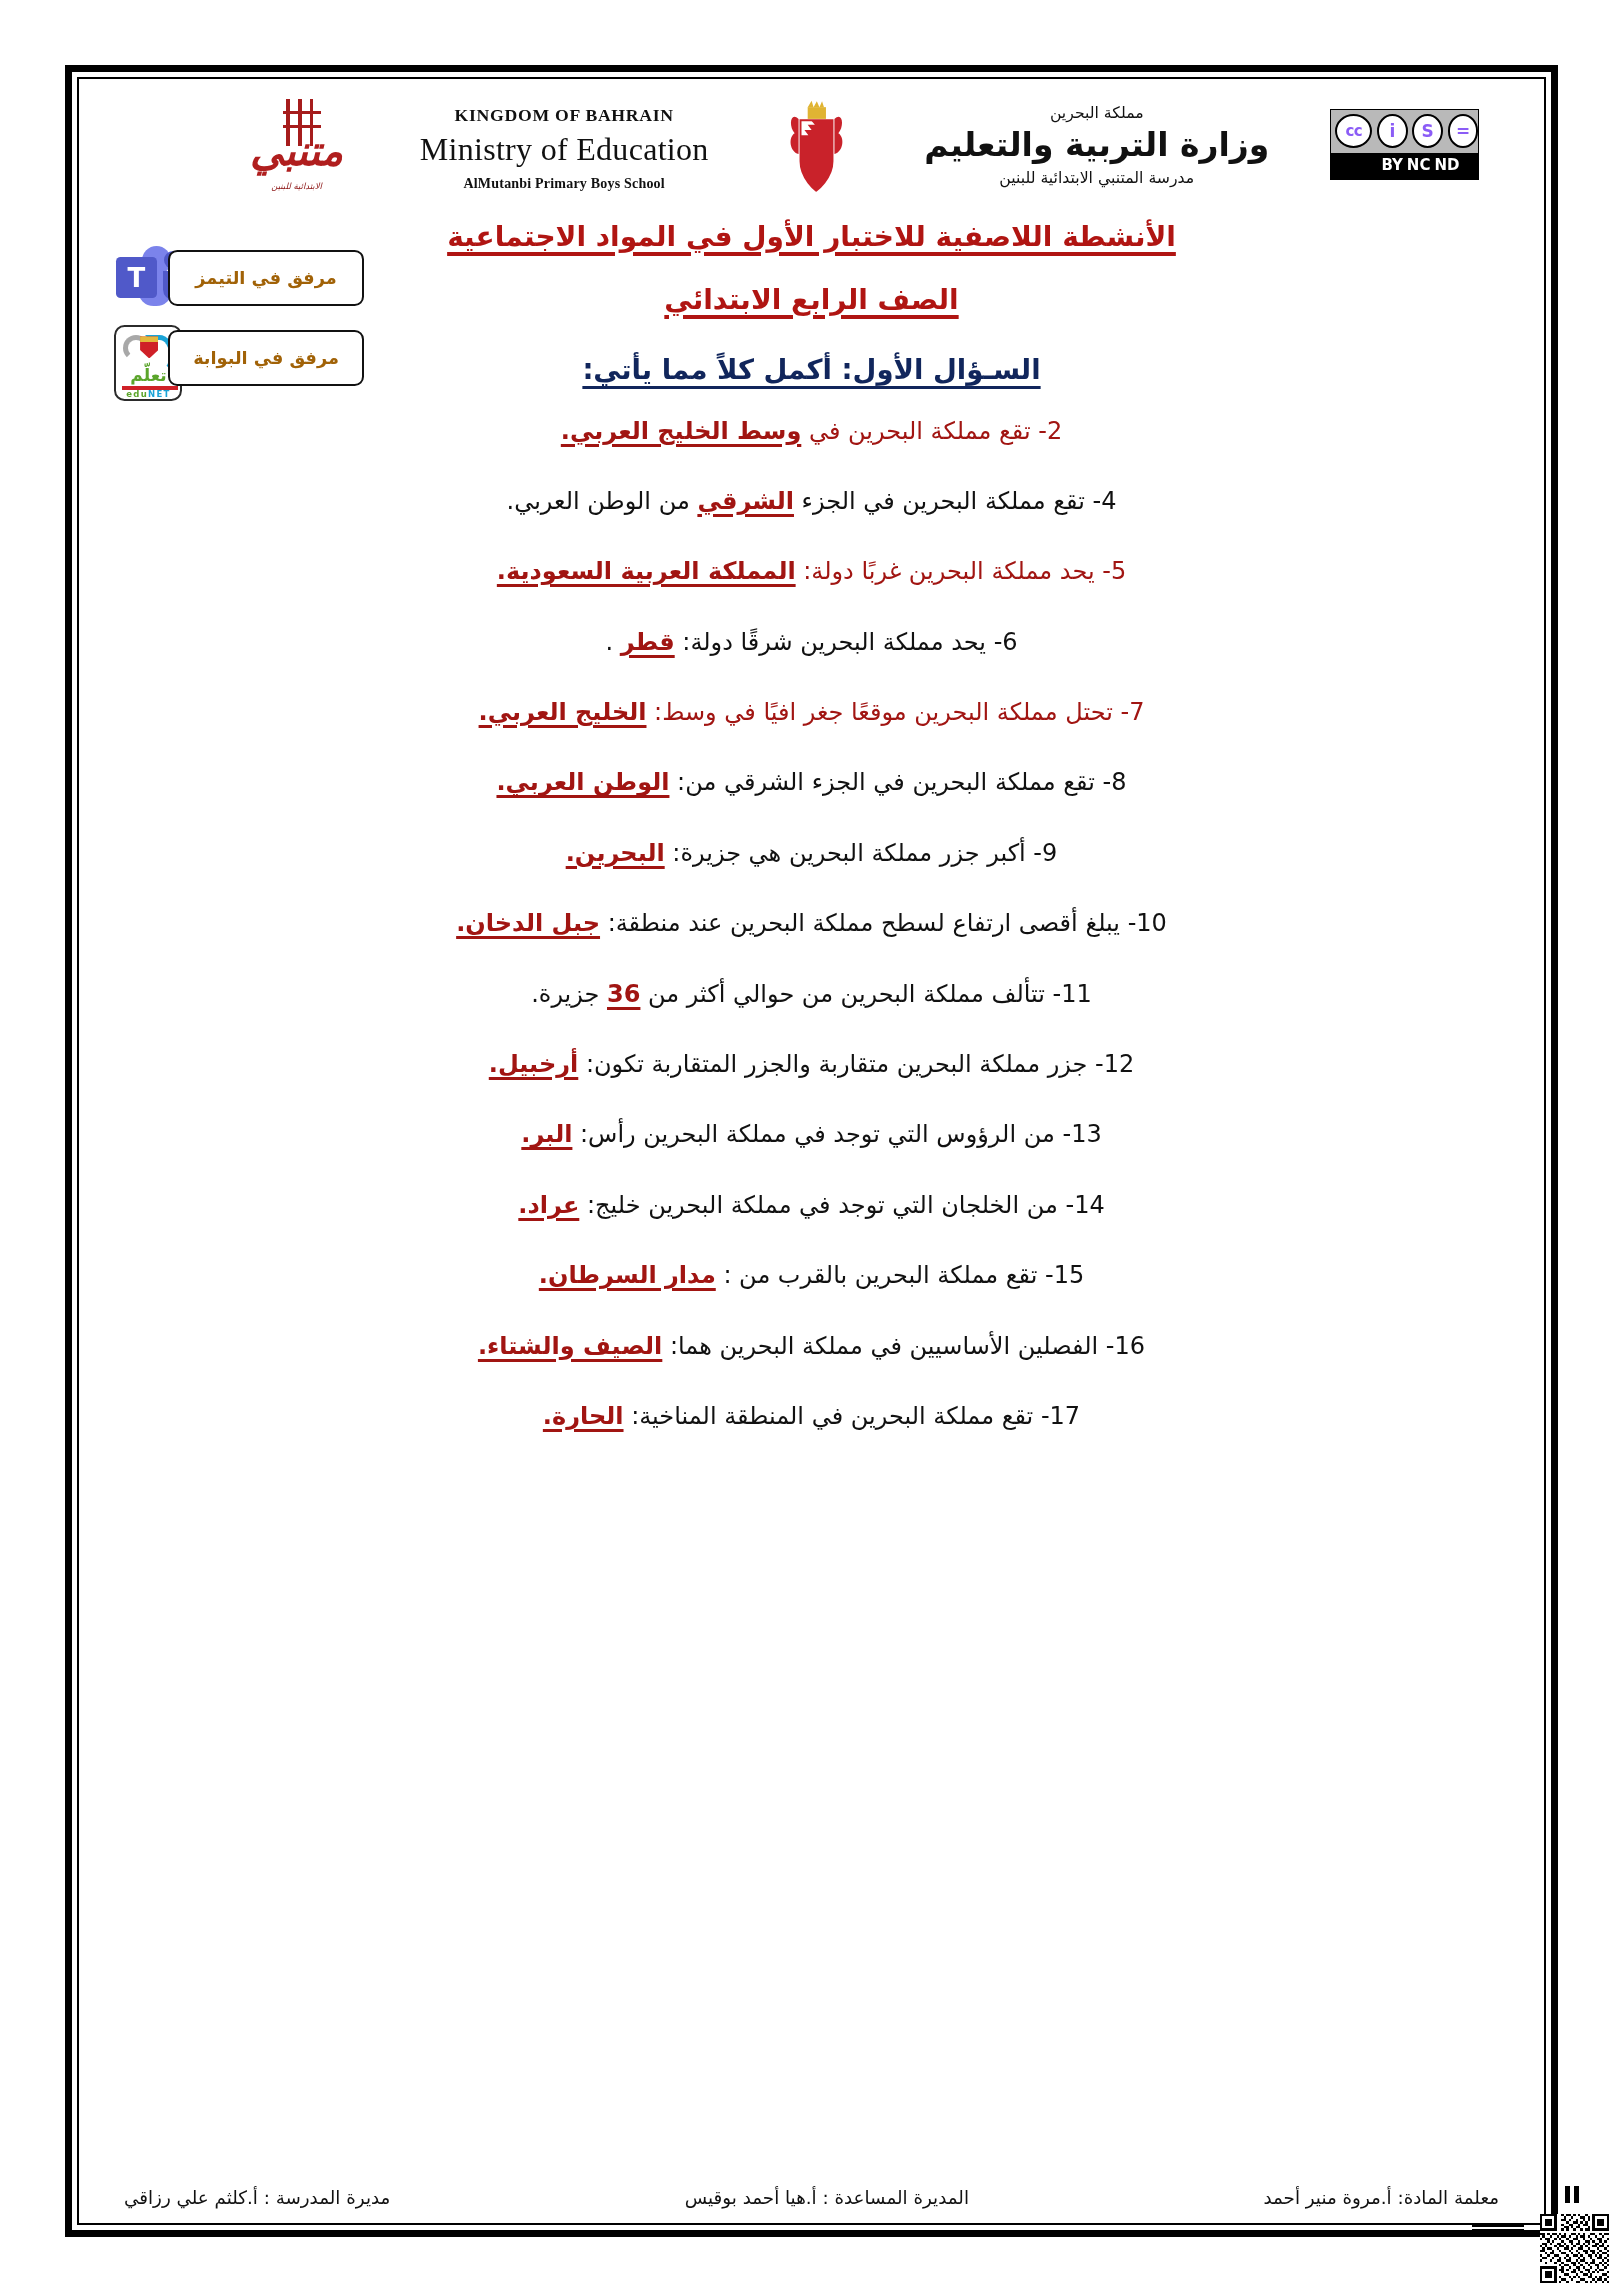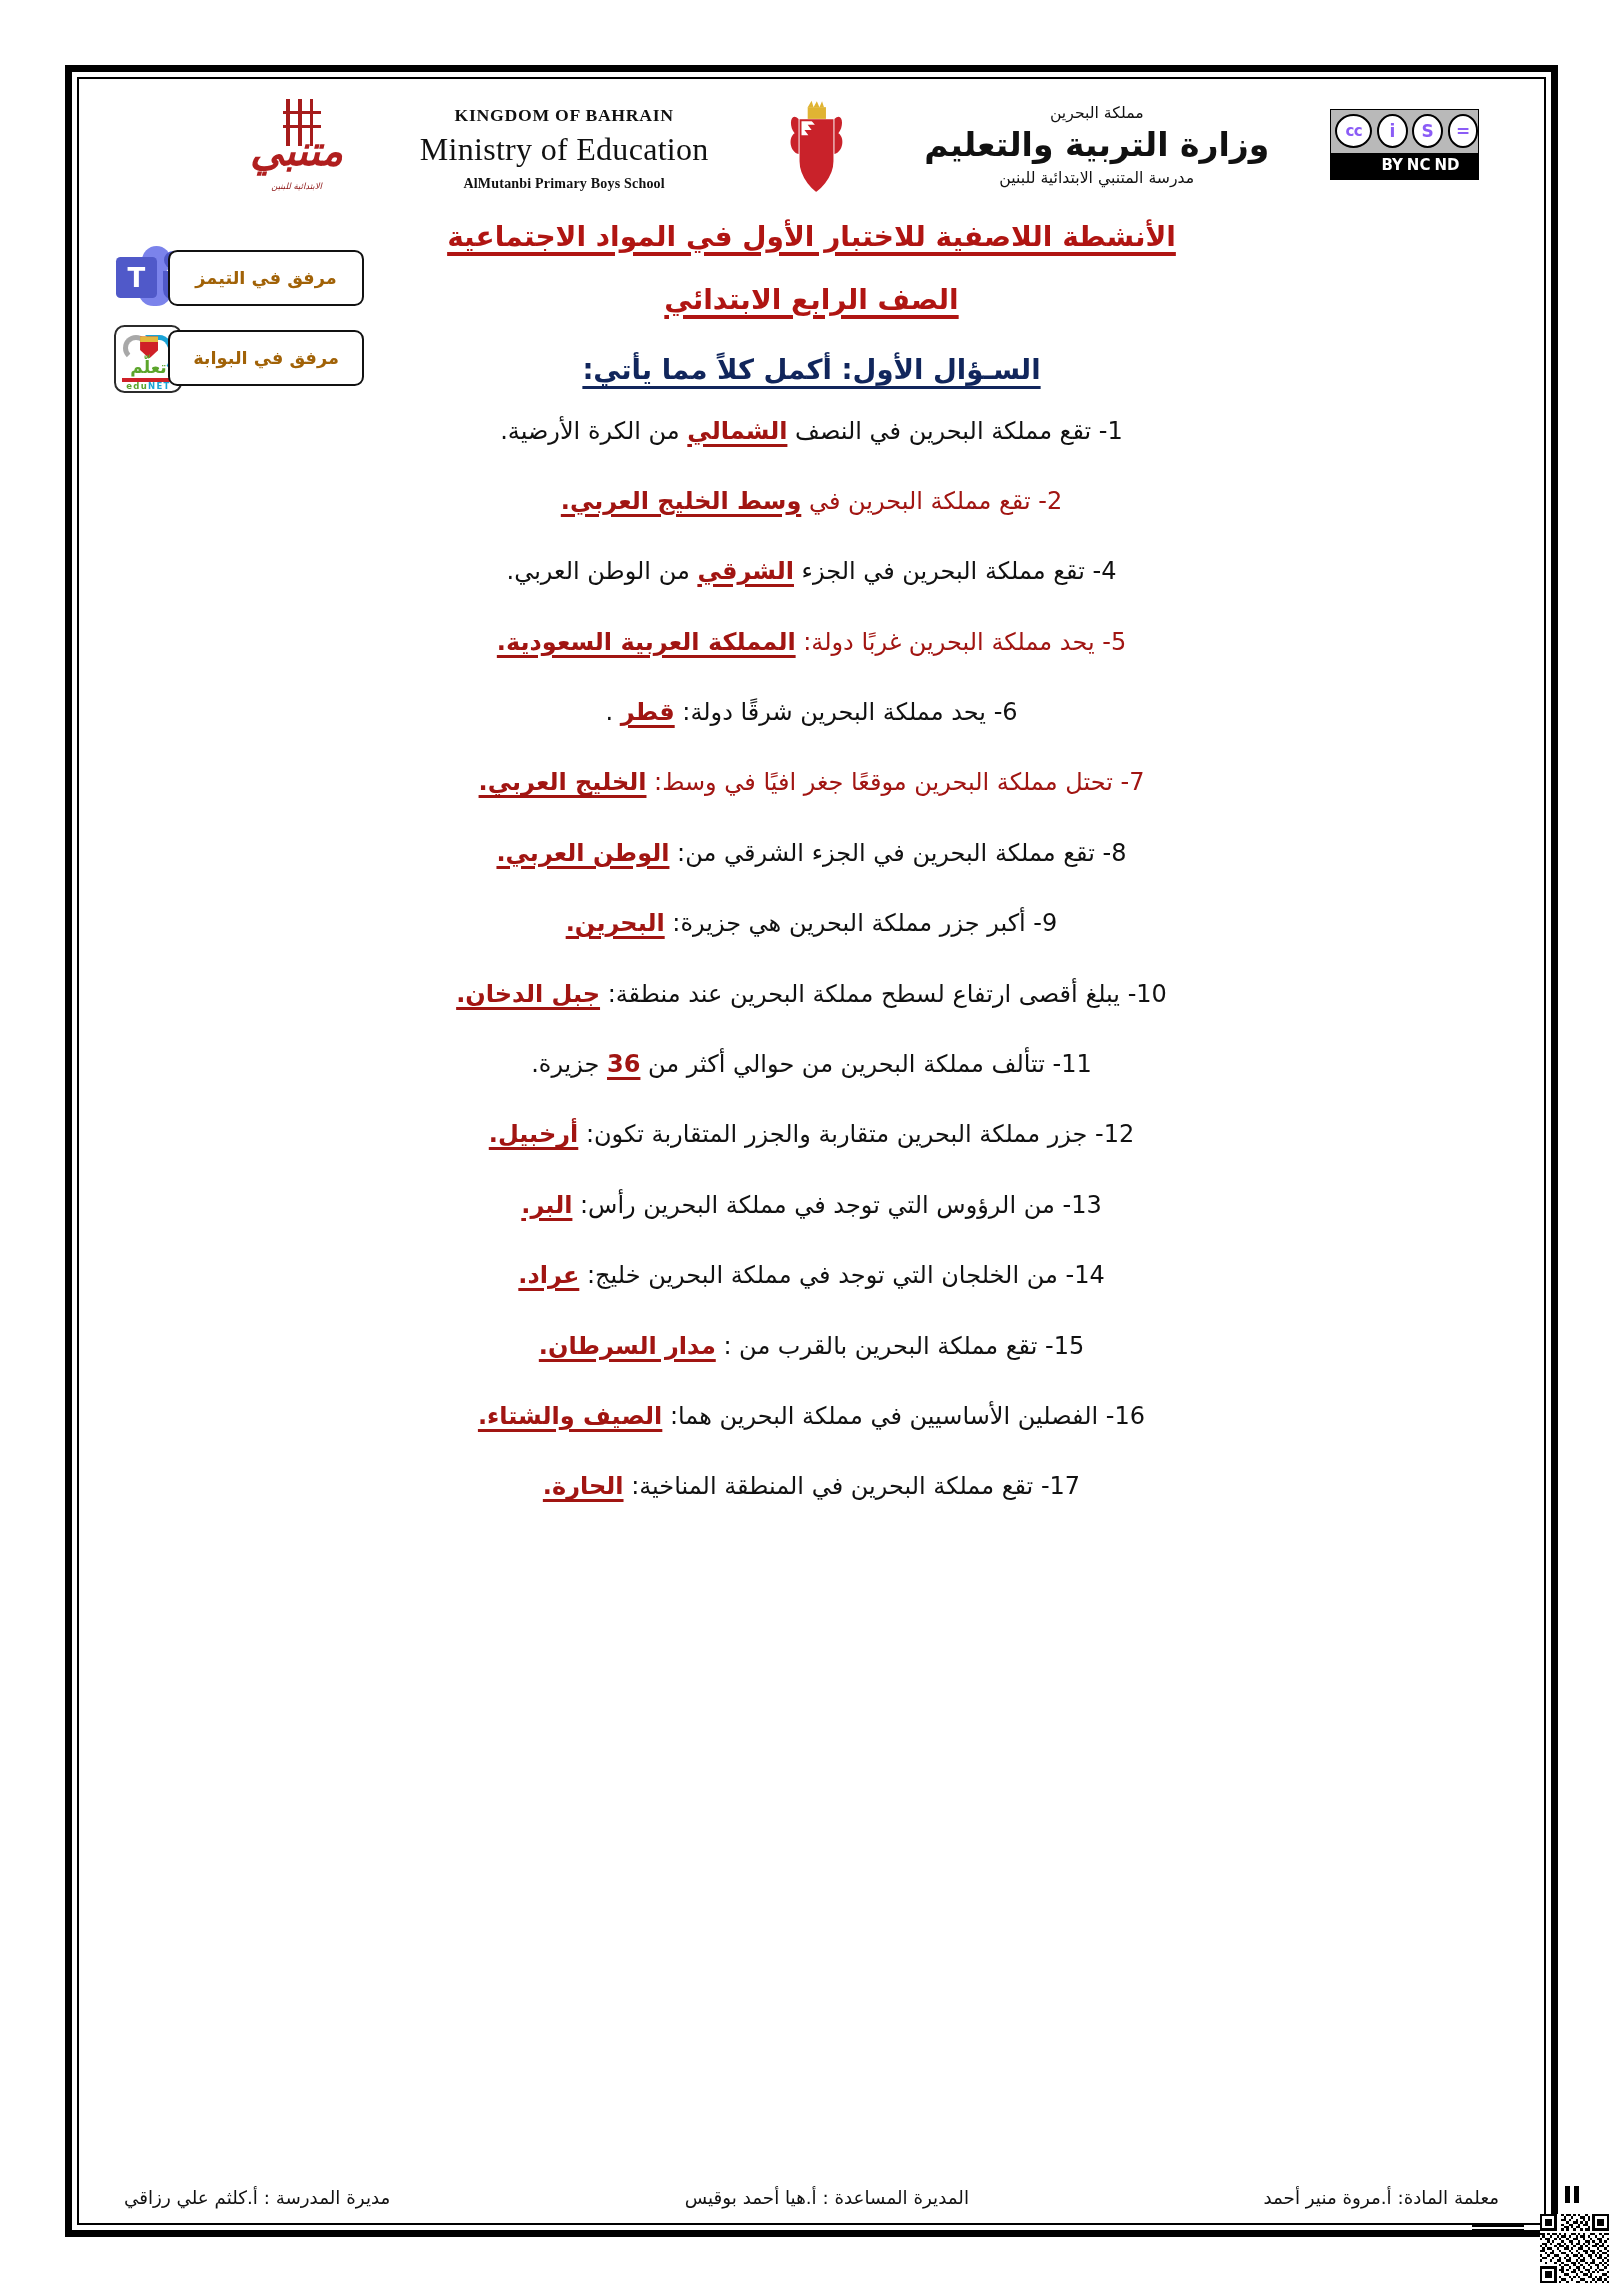--- a/index.html
+++ b/index.html
@@ -209,21 +209,21 @@
     position: absolute; left: 26px; top: 29px; width: 34px; height: 34px;
     border-radius: 0 0 15.7px 15.7px; background: #7b83eb;
   }
   .teams .body2 {
     position: absolute; left: 51px; top: 27.5px; width: 21px; height: 29px;
     border-radius: 0 0 10.5px 10.5px; background: #5059c9;
   }
 
   
   .edunet {
-    position: relative; width: 68px; height: 68px; margin: 1.3px 0 0 2.6px;
+    position: relative; width: 68px; height: 76px; margin: 1.3px 0 0 2.6px;
     border: 2px solid #2b2b2b; border-radius: 10.5px; background: #fff;
     overflow: hidden;
   }
   .edunet .arcL {
     position: absolute; left: 6.5px; top: 7.9px; width: 26px; height: 26px;
     border: 5.9px solid #a8a8a8; border-right-color: transparent; border-bottom-color: transparent;
     border-radius: 50%;
   }
   .edunet .arcR {
     position: absolute; left: 29px; top: 7.9px; width: 29px; height: 38px;
@@ -443,21 +443,20 @@
     </div>
 
     <div class="titles">
       <div class="title-main">الأنشطة اللاصفية للاختبار الأول في المواد الاجتماعية</div>
       <div class="title-grade">الصف الرابع الابتدائي</div>
     </div>
 
     <div class="prompt">السـؤال الأول: أكمل كلاً مما يأتي:</div>
 
     <div class="qlist" id="qlist">
-        <div class="q c"><span>1- </span><span>تقع مملكة البحرين في النصف </span><span class="ans">الشمالي</span><span> من الكرة الأرضية.</span></div>
         <div class="q c red"><span>2- </span><span>تقع مملكة البحرين في </span><span class="ans">وسط الخليج العربي.</span></div>
         <div class="q c"><span>4- </span><span>تقع مملكة البحرين في الجزء </span><span class="ans">الشرقي</span><span> من الوطن العربي.</span></div>
         <div class="q c red"><span>5- </span><span>يحد مملكة البحرين غربًا دولة: </span><span class="ans">المملكة العربية السعودية.</span></div>
         <div class="q c"><span>6- </span><span>يحد مملكة البحرين شرقًا دولة: </span><span class="ans">قطر</span><span> .</span></div>
         <div class="q c red"><span>7- </span><span>تحتل مملكة البحرين موقعًا جغر افيًا في وسط: </span><span class="ans">الخليج العربي.</span></div>
         <div class="q c"><span>8- </span><span>تقع مملكة البحرين في الجزء الشرقي من: </span><span class="ans">الوطن العربي.</span></div>
         <div class="q c"><span>9- </span><span>أكبر جزر مملكة البحرين هي جزيرة: </span><span class="ans">البحرين.</span></div>
         <div class="q c"><span>10- </span><span>يبلغ أقصى ارتفاع لسطح مملكة البحرين عند منطقة: </span><span class="ans">جبل الدخان.</span></div>
         <div class="q c"><span>11- </span><span>تتألف مملكة البحرين من حوالي أكثر من </span><span class="ans">36</span><span> جزيرة.</span></div>
         <div class="q c"><span>12- </span><span>جزر مملكة البحرين متقاربة والجزر المتقاربة تكون: </span><span class="ans">أرخبيل.</span></div>

